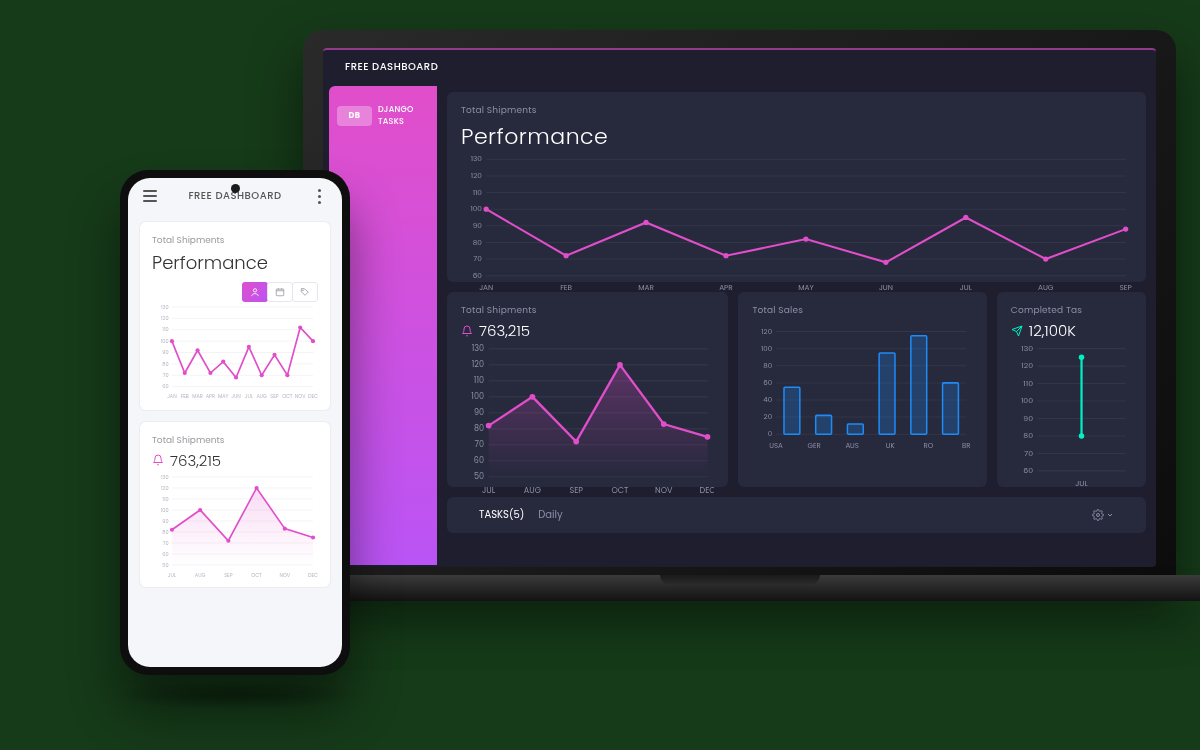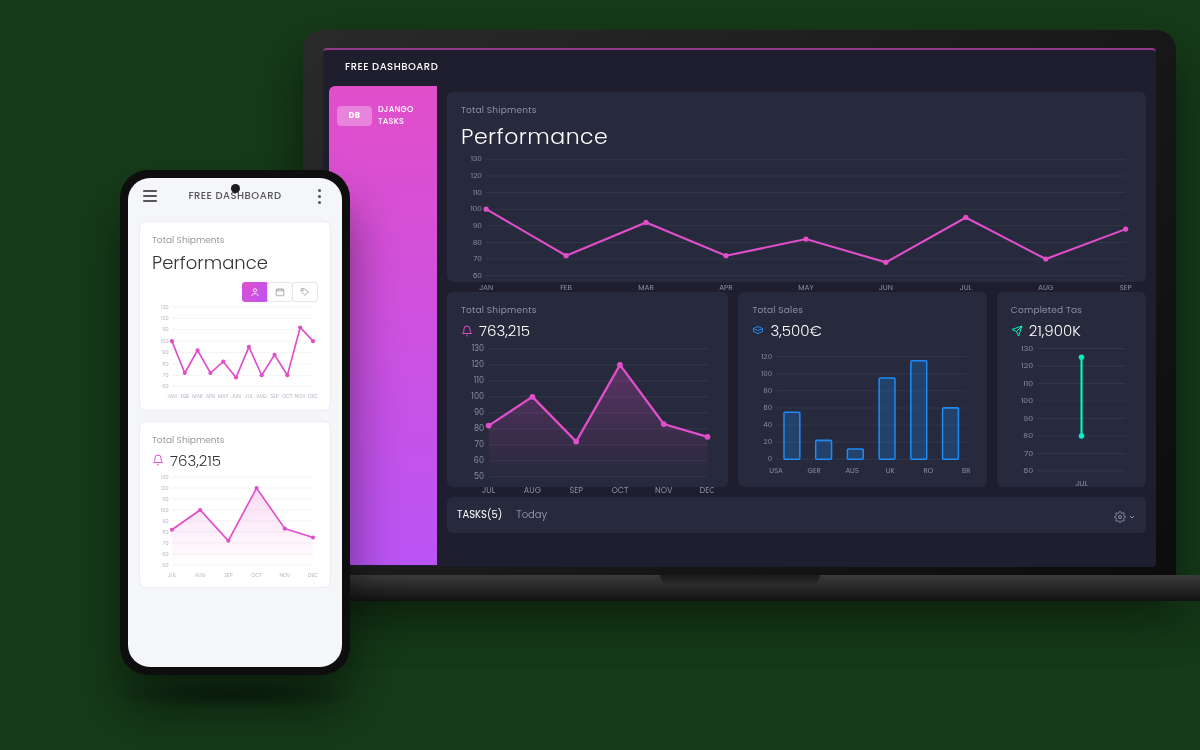--- a/index.html
+++ b/index.html
@@ -67,21 +67,21 @@
   .grid line{stroke:rgba(255,255,255,.06);stroke-width:1}
   .ytick{fill:var(--muted);font-size:7px}
   .xtick{fill:var(--muted);font-size:7px;text-anchor:middle}
   .line-pink{stroke:var(--pink);stroke-width:2;fill:none}
   .dot-pink{fill:var(--pink)}
   .area-pink{fill:url(#gpink);opacity:.8}
   .bar-blue{fill:rgba(29,140,248,.25);stroke:var(--blue);stroke-width:1.5}
   .line-teal{stroke:var(--teal);stroke-width:2;fill:none}
   .dot-teal{fill:var(--teal)}
 
-  .tasks{display:flex;align-items:flex-end;gap:14px;background:var(--dark2);border-radius:6px;padding:10px 10px;color:#fff;font-size:10px}
+  .tasks{display:flex;align-items:center;gap:14px;background:var(--dark2);border-radius:6px;padding:10px 32px;color:#fff;font-size:10px}
   .tasks .tab{color:var(--muted)}
   .tasks .tab.active{color:#fff}
   .tasks .gear{margin-left:auto;color:var(--muted);display:flex;align-items:center;gap:2px}
 
   
   .phone{
     position:absolute;left:120px;top:170px;width:230px;height:505px;z-index:5;
     filter:drop-shadow(0 35px 25px rgba(0,0,0,.45));
   }
   .phone .body{
@@ -229,26 +229,20 @@
                   <circle class="dot-pink" cx="62" cy="47.625" r="2.5"></circle>
                   <circle class="dot-pink" cx="100" cy="86.475" r="2.5"></circle>
                   <circle class="dot-pink" cx="138" cy="19.875" r="2.5"></circle>
                   <circle class="dot-pink" cx="176" cy="71.2125" r="2.5"></circle>
                   <circle class="dot-pink" cx="214" cy="82.3125" r="2.5"></circle>
                 </svg>
             </div>
 
             <div class="card col">
               <div class="sub">Total Sales</div>
-              <div class="stat">
-                <svg class="ic-svg" viewBox="0 0 24 24" fill="none" stroke="#1d8cf8" stroke-width="2">
-                    <path d="M3 7l9-4 9 4-9 4-9-4zm0 0v6l9 4 9-4V7"></path>
-                  </svg>
-                <span>3,500€</span>
-              </div>
               <svg class="chart" viewBox="0 0 220 135">
                   <text class="ytick" x="20" y="119" text-anchor="end">0</text>
                   <text class="ytick" x="20" y="101.92307692307692" text-anchor="end">20</text>
                   <text class="ytick" x="20" y="84.84615384615384" text-anchor="end">40</text>
                   <text class="ytick" x="20" y="67.76923076923077" text-anchor="end">60</text>
                   <text class="ytick" x="20" y="50.69230769230769" text-anchor="end">80</text>
                   <text class="ytick" x="20" y="33.61538461538461" text-anchor="end">100</text>
                   <text class="ytick" x="20" y="16.538461538461533" text-anchor="end">120</text>
                   <g class="grid">
                     <line x1="24" y1="117" x2="214" y2="117"></line>
@@ -273,21 +267,21 @@
                   <rect class="bar-blue" x="190.25000000000003" y="65.76923076923077" width="15.833333333333334" height="51.230769230769226" rx="1"></rect>
                 </svg>
             </div>
 
             <div class="card col" style="flex:.55;overflow:hidden">
               <div class="sub" style="white-space:nowrap">Completed Tas</div>
               <div class="stat">
                 <svg class="ic-svg" viewBox="0 0 24 24" fill="none" stroke="#00f2c3" stroke-width="2">
                     <path d="M22 2L11 13M22 2l-7 20-4-9-9-4 20-7z"></path>
                   </svg>
-                <span style="white-space:nowrap">21,900K</span>
+                <span style="white-space:nowrap">12,100K</span>
               </div>
               <svg class="chart" viewBox="0 0 110 135">
                   <text class="ytick" x="20" y="119" text-anchor="end">60</text>
                   <text class="ytick" x="20" y="103.14285714285714" text-anchor="end">70</text>
                   <text class="ytick" x="20" y="87.28571428571429" text-anchor="end">80</text>
                   <text class="ytick" x="20" y="71.42857142857143" text-anchor="end">90</text>
                   <text class="ytick" x="20" y="55.57142857142858" text-anchor="end">100</text>
                   <text class="ytick" x="20" y="39.71428571428571" text-anchor="end">110</text>
                   <text class="ytick" x="20" y="23.85714285714286" text-anchor="end">120</text>
                   <text class="ytick" x="20" y="8" text-anchor="end">130</text>
@@ -305,21 +299,21 @@
                   <path class="line-teal" d="M64 13.92857142857143 L64 85.28571428571429"></path>
                   <circle class="dot-teal" cx="64" cy="13.92857142857143" r="2.5"></circle>
                   <circle class="dot-teal" cx="64" cy="85.28571428571429" r="2.5"></circle>
                 </svg>
             </div>
           </div>
 
           <div class="row">
             <div class="tasks col" style="flex:1.8">
               <span class="tab active">TASKS(5)</span>
-              <span class="tab">Today</span>
+              <span class="tab">Daily</span>
               <span class="gear">
                 <svg class="ic-svg" viewBox="0 0 24 24" fill="none" stroke="currentColor" stroke-width="2">
                     <circle cx="12" cy="12" r="3"></circle>
                     <path d="M19.4 15a1.7 1.7 0 00.3 1.8l.1.1a2 2 0 11-2.8 2.8l-.1-.1a1.7 1.7 0 00-1.8-.3 1.7 1.7 0 00-1 1.5V21a2 2 0 11-4 0v-.1a1.7 1.7 0 00-1-1.5 1.7 1.7 0 00-1.8.3l-.1.1a2 2 0 11-2.8-2.8l.1-.1a1.7 1.7 0 00.3-1.8 1.7 1.7 0 00-1.5-1H3a2 2 0 110-4h.1a1.7 1.7 0 001.5-1 1.7 1.7 0 00-.3-1.8l-.1-.1a2 2 0 112.8-2.8l.1.1a1.7 1.7 0 001.8.3 1.7 1.7 0 001-1.5V3a2 2 0 114 0v.1a1.7 1.7 0 001 1.5 1.7 1.7 0 001.8-.3l.1-.1a2 2 0 112.8 2.8l-.1.1a1.7 1.7 0 00-.3 1.8 1.7 1.7 0 001.5 1H21a2 2 0 110 4h-.1a1.7 1.7 0 00-1.5 1z"></path>
                   </svg>
                 <svg width="8" height="8" viewBox="0 0 24 24" fill="none" stroke="currentColor" stroke-width="3">
                     <path d="M6 9l6 6 6-6"></path>
                   </svg>
               </span>
             </div>

